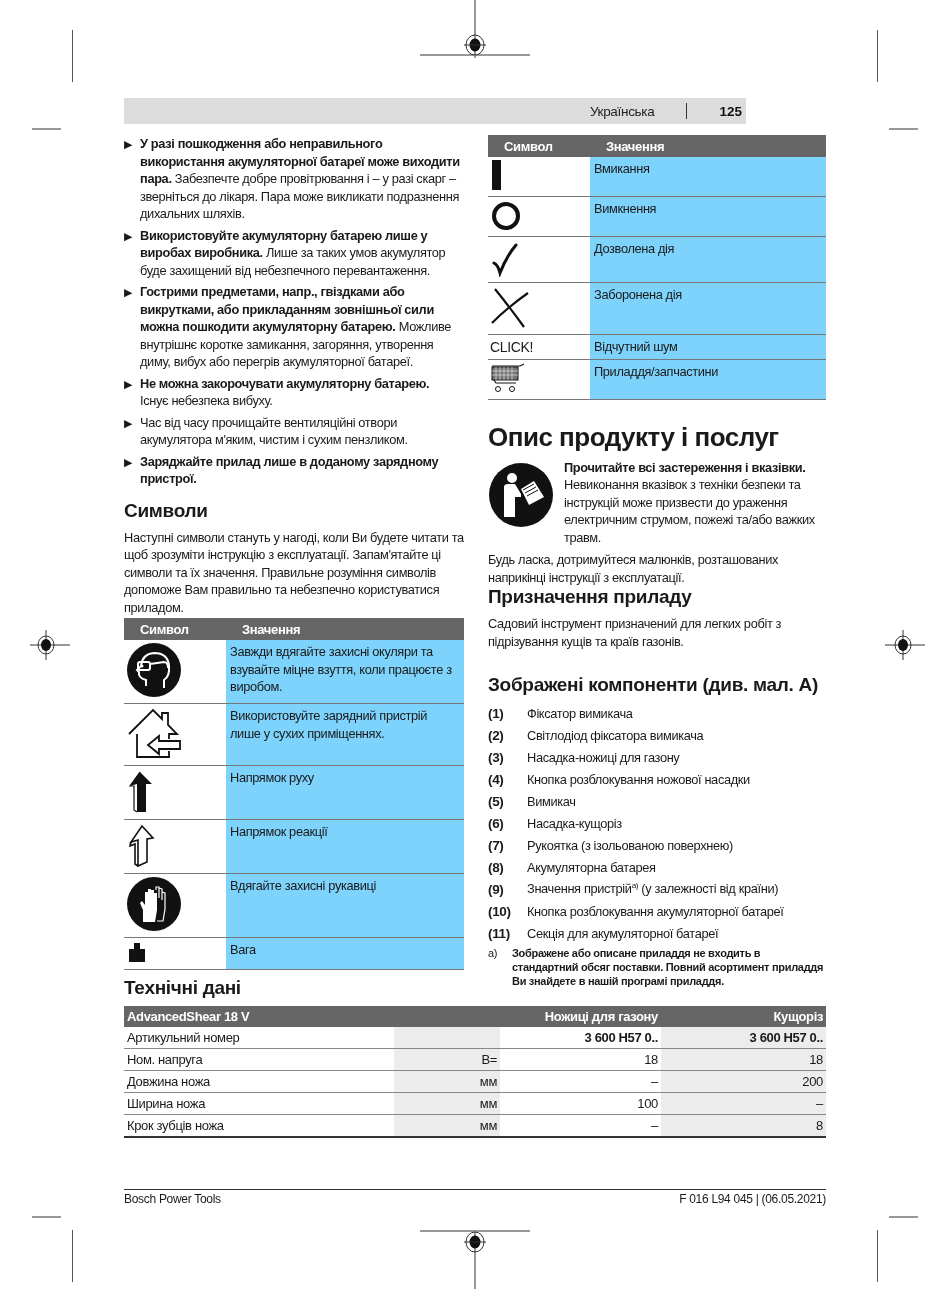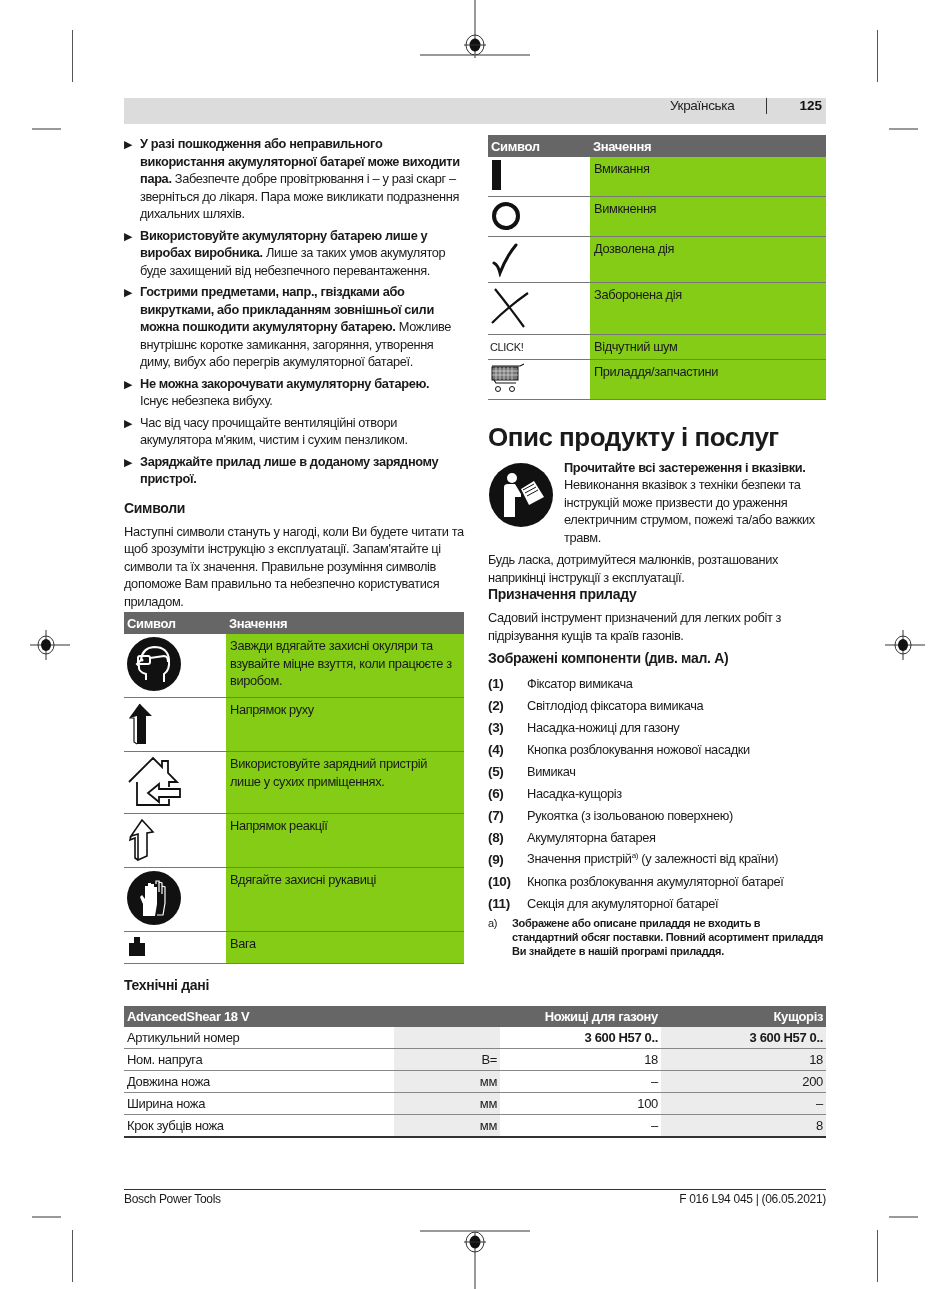--- a/index.html
+++ b/index.html
@@ -5,46 +5,46 @@
   html, body { margin: 0; padding: 0; }
   body {
     width: 950px; height: 1289px; position: relative; background: #ffffff;
     font-family: "Liberation Sans", sans-serif; color: #1a1a1a; overflow: hidden;
   }
   .abs { position: absolute; }
   .cropline { position: absolute; background: #555; }
   .gline { position: absolute; background: #999; }
 
   .header-bar {
-    position: absolute; left: 124px; top: 98px; width: 702px; height: 26px;
-    background: #dcdcdc; display: flex; justify-content: flex-end;  gap: 28px;
+    position: absolute; left: 124px; top: 98px; width: 622px; height: 26px;
+    background: #dcdcdc; display: flex; justify-content: flex-end; align-items: center; gap: 28px;
   }
   .header-bar .lang { font-size: 13.5px; letter-spacing: -0.3px; color: #222; }
   .header-bar .sep { width: 1px; height: 16px; background: #333; margin: 0 4px; }
   .header-bar .pnum { font-size: 13.5px; font-weight: bold; color: #111; margin-right: 4px; }
 
   .col-left { position: absolute; left: 124px; top: 135px; width: 340px; }
   .col-right { position: absolute; left: 488px; top: 135px; width: 338px; }
 
   .bullet { display: flex; font-size: 12.8px; line-height: 17.5px; letter-spacing: -0.35px; margin-bottom: 4px; }
   .bullet .tri { width: 16px; flex: none; font-size: 11px; padding-top: 1px; }
   .bullet b { font-weight: bold; }
 
-  h3 { font-size: 14px; font-weight: bold; margin: 0; letter-spacing: -0.3px; }
+  h3 { font-size: 19px; font-weight: bold; margin: 0; letter-spacing: -0.3px; }
   h2 { font-size: 26px; font-weight: bold; margin: 0; letter-spacing: -0.5px; }
   p.txt { font-size: 12.8px; line-height: 17.5px; letter-spacing: -0.35px; margin: 0; }
 
   table.sym { width: 100%; border-collapse: collapse; font-size: 12.8px; letter-spacing: -0.35px; }
   table.sym th {
     background: #666666; color: #fff; text-align: left; font-weight: bold; font-size: 13px;
-    padding: 2px 3px; height: 18px;
+    padding: 2px 16px; height: 18px;
   }
   table.sym td { vertical-align: top; border-bottom: 1.5px solid #777; padding: 0; }
   table.sym td.icon { width: 100px; padding: 2px 0 2px 2px; }
-  table.sym td.val { background: #84cc16; padding: 3px 4px; line-height: 17.5px; }
+  table.sym td.val { background: #7dd3fc; padding: 3px 4px; line-height: 17.5px; }
 
   .comp-list { font-size: 12.8px; letter-spacing: -0.35px; }
   .comp-list .row { display: flex; height: 22px; align-items: center; }
   .comp-list .num { width: 39px; font-weight: bold; font-size: 13.5px; flex: none; }
   .footnote { display: flex; font-size: 11px; font-weight: bold; line-height: 14px; letter-spacing: -0.3px; margin-top: 2px; }
   .footnote .mark { width: 24px; flex: none; font-weight: normal; }
 
   table.tech { position: absolute; left: 124px; top: 1006px; width: 702px; border-collapse: collapse; font-size: 13px; letter-spacing: -0.35px; }
   table.tech th { background: #666666; color: #fff; font-weight: bold; height: 21px; padding: 0 3px; }
   table.tech td { height: 21px; padding: 0 3px; border-bottom: 1.5px solid #888; }
@@ -139,38 +139,38 @@
         <svg width="56" height="56" viewBox="0 0 56 56">
           <circle cx="28" cy="28" r="27" fill="#111"></circle>
           <path d="M20 44 L20 38 Q12 36 13 30 L11 28 L15 24 Q16 12 28 11 Q42 11 43 24 Q44 34 38 38 L38 46" fill="none" stroke="#fff" stroke-width="2"></path>
           <rect x="12" y="20" width="12" height="8" rx="2" fill="none" stroke="#fff" stroke-width="2"></rect>
           <path d="M24 22 L38 20 Q42 20 42 26" fill="none" stroke="#fff" stroke-width="2"></path>
           <circle cx="16" cy="24" r="1.5" fill="#fff"></circle>
         </svg>
       </td>
       <td class="val">Завжди вдягайте захисні окуляри та взувайте міцне взуття, коли працюєте з виробом.</td>
     </tr>
-    <tr style="height:52px;">
-      <td class="icon">
-        <svg width="30" height="46" viewBox="0 0 30 46">
-          <path d="M14 4 L26 16 L20 16 L20 44 L11 44 L11 16 L4 18 Z" fill="#111"></path>
-          <path d="M14 4 L4 18 L8 18 L8 42 L11 44" fill="none" stroke="#111" stroke-width="1.2"></path>
-        </svg>
-      </td>
-      <td class="val">Напрямок руху</td>
-    </tr>
     <tr style="height:57px;">
       <td class="icon">
         <svg width="56" height="54" viewBox="0 0 56 54">
           <path d="M3 28 L27 4 L36 13 L36 7 L42 7 L42 19 L51 28 L43 28 L43 33" fill="none" stroke="#111" stroke-width="1.8"></path>
           <path d="M11 28 L11 51 L43 51 L43 45" fill="none" stroke="#111" stroke-width="1.8"></path>
           <path d="M54 35 L33 35 L33 30 L22 39 L33 48 L33 43 L54 43 Z" fill="#fff" stroke="#111" stroke-width="1.8"></path>
         </svg>
       </td>
       <td class="val">Використовуйте зарядний пристрій лише у сухих приміщеннях.</td>
+    </tr>
+    <tr style="height:52px;">
+      <td class="icon">
+        <svg width="30" height="46" viewBox="0 0 30 46">
+          <path d="M14 4 L26 16 L20 16 L20 44 L11 44 L11 16 L4 18 Z" fill="#111"></path>
+          <path d="M14 4 L4 18 L8 18 L8 42 L11 44" fill="none" stroke="#111" stroke-width="1.2"></path>
+        </svg>
+      </td>
+      <td class="val">Напрямок руху</td>
     </tr>
     <tr style="height:53px;">
       <td class="icon">
         <svg width="30" height="46" viewBox="0 0 30 46">
           <path d="M16 4 L27 16 L21 17 L21 40 L12 44 L12 18 L5 20 Z" fill="#fff" stroke="#111" stroke-width="1.6"></path>
           <path d="M5 20 L4 24 L9 22 L9 42 L12 44" fill="none" stroke="#111" stroke-width="1.6"></path>
         </svg>
       </td>
       <td class="val">Напрямок реакції</td>
     </tr>
@@ -231,21 +231,21 @@
     <tr style="height:50px;">
       <td class="icon">
         <svg width="40" height="44" viewBox="0 0 40 44">
               <path d="M5 4 Q18 20 34 42" fill="none" stroke="#111" stroke-width="2.2"></path>
               <path d="M38 8 Q18 22 2 38" fill="none" stroke="#111" stroke-width="2.2"></path>
             </svg>
       </td>
       <td class="val">Заборонена дія</td>
     </tr>
     <tr style="height:22px;">
-      <td class="icon" style="font-size:11px;vertical-align:middle;">CLICK!</td>
+      <td class="icon" style="font-size:14px;vertical-align:middle;">CLICK!</td>
       <td class="val">Відчутний шум</td>
     </tr>
     <tr style="height:36px;">
       <td class="icon">
         <svg width="36" height="32" viewBox="0 0 36 32">
           <path d="M2 4 L30 4 L34 2" fill="none" stroke="#111" stroke-width="1.2"></path>
           <rect x="2" y="5" width="26" height="13" fill="#777" stroke="#111" stroke-width="1"></rect>
           <path d="M6 5 V18 M10 5 V18 M14 5 V18 M18 5 V18 M22 5 V18 M2 9 H28 M2 13 H28" stroke="#eee" stroke-width="0.6"></path>
           <path d="M4 18 L6 21 L26 21" fill="none" stroke="#111" stroke-width="1.2"></path>
           <circle cx="8" cy="27" r="2.5" fill="none" stroke="#111" stroke-width="1"></circle>
@@ -270,21 +270,21 @@
     <div>
       <p class="txt" style="font-weight:bold;">Прочитайте всі застереження і вказівки.</p>
       <p class="txt">Невиконання вказівок з техніки безпеки та інструкцій може призвести до ураження електричним струмом, пожежі та/або важких травм.</p>
     </div>
   </div>
   <p class="txt" style="margin-top:5px;">Будь ласка, дотримуйтеся малюнків, розташованих наприкінці інструкції з експлуатації.</p>
 
   <h3 style="">Призначення приладу</h3>
   <p class="txt" style="margin-top:7px;">Садовий інструмент призначений для легких робіт з підрізування кущів та країв газонів.</p>
 
-  <h3 style="margin-top:6px;">Зображені компоненти (див. мал. A)</h3>
+  <h3 style="margin-top:24px;">Зображені компоненти (див. мал. A)</h3>
 
   <div class="comp-list" style="margin-top:6px;">
     <div class="row">
         <span class="num">(1)</span>
         <span>Фіксатор вимикача</span>
       </div>
     <div class="row">
         <span class="num">(2)</span>
         <span>Світлодіод фіксатора вимикача</span>
       </div>

